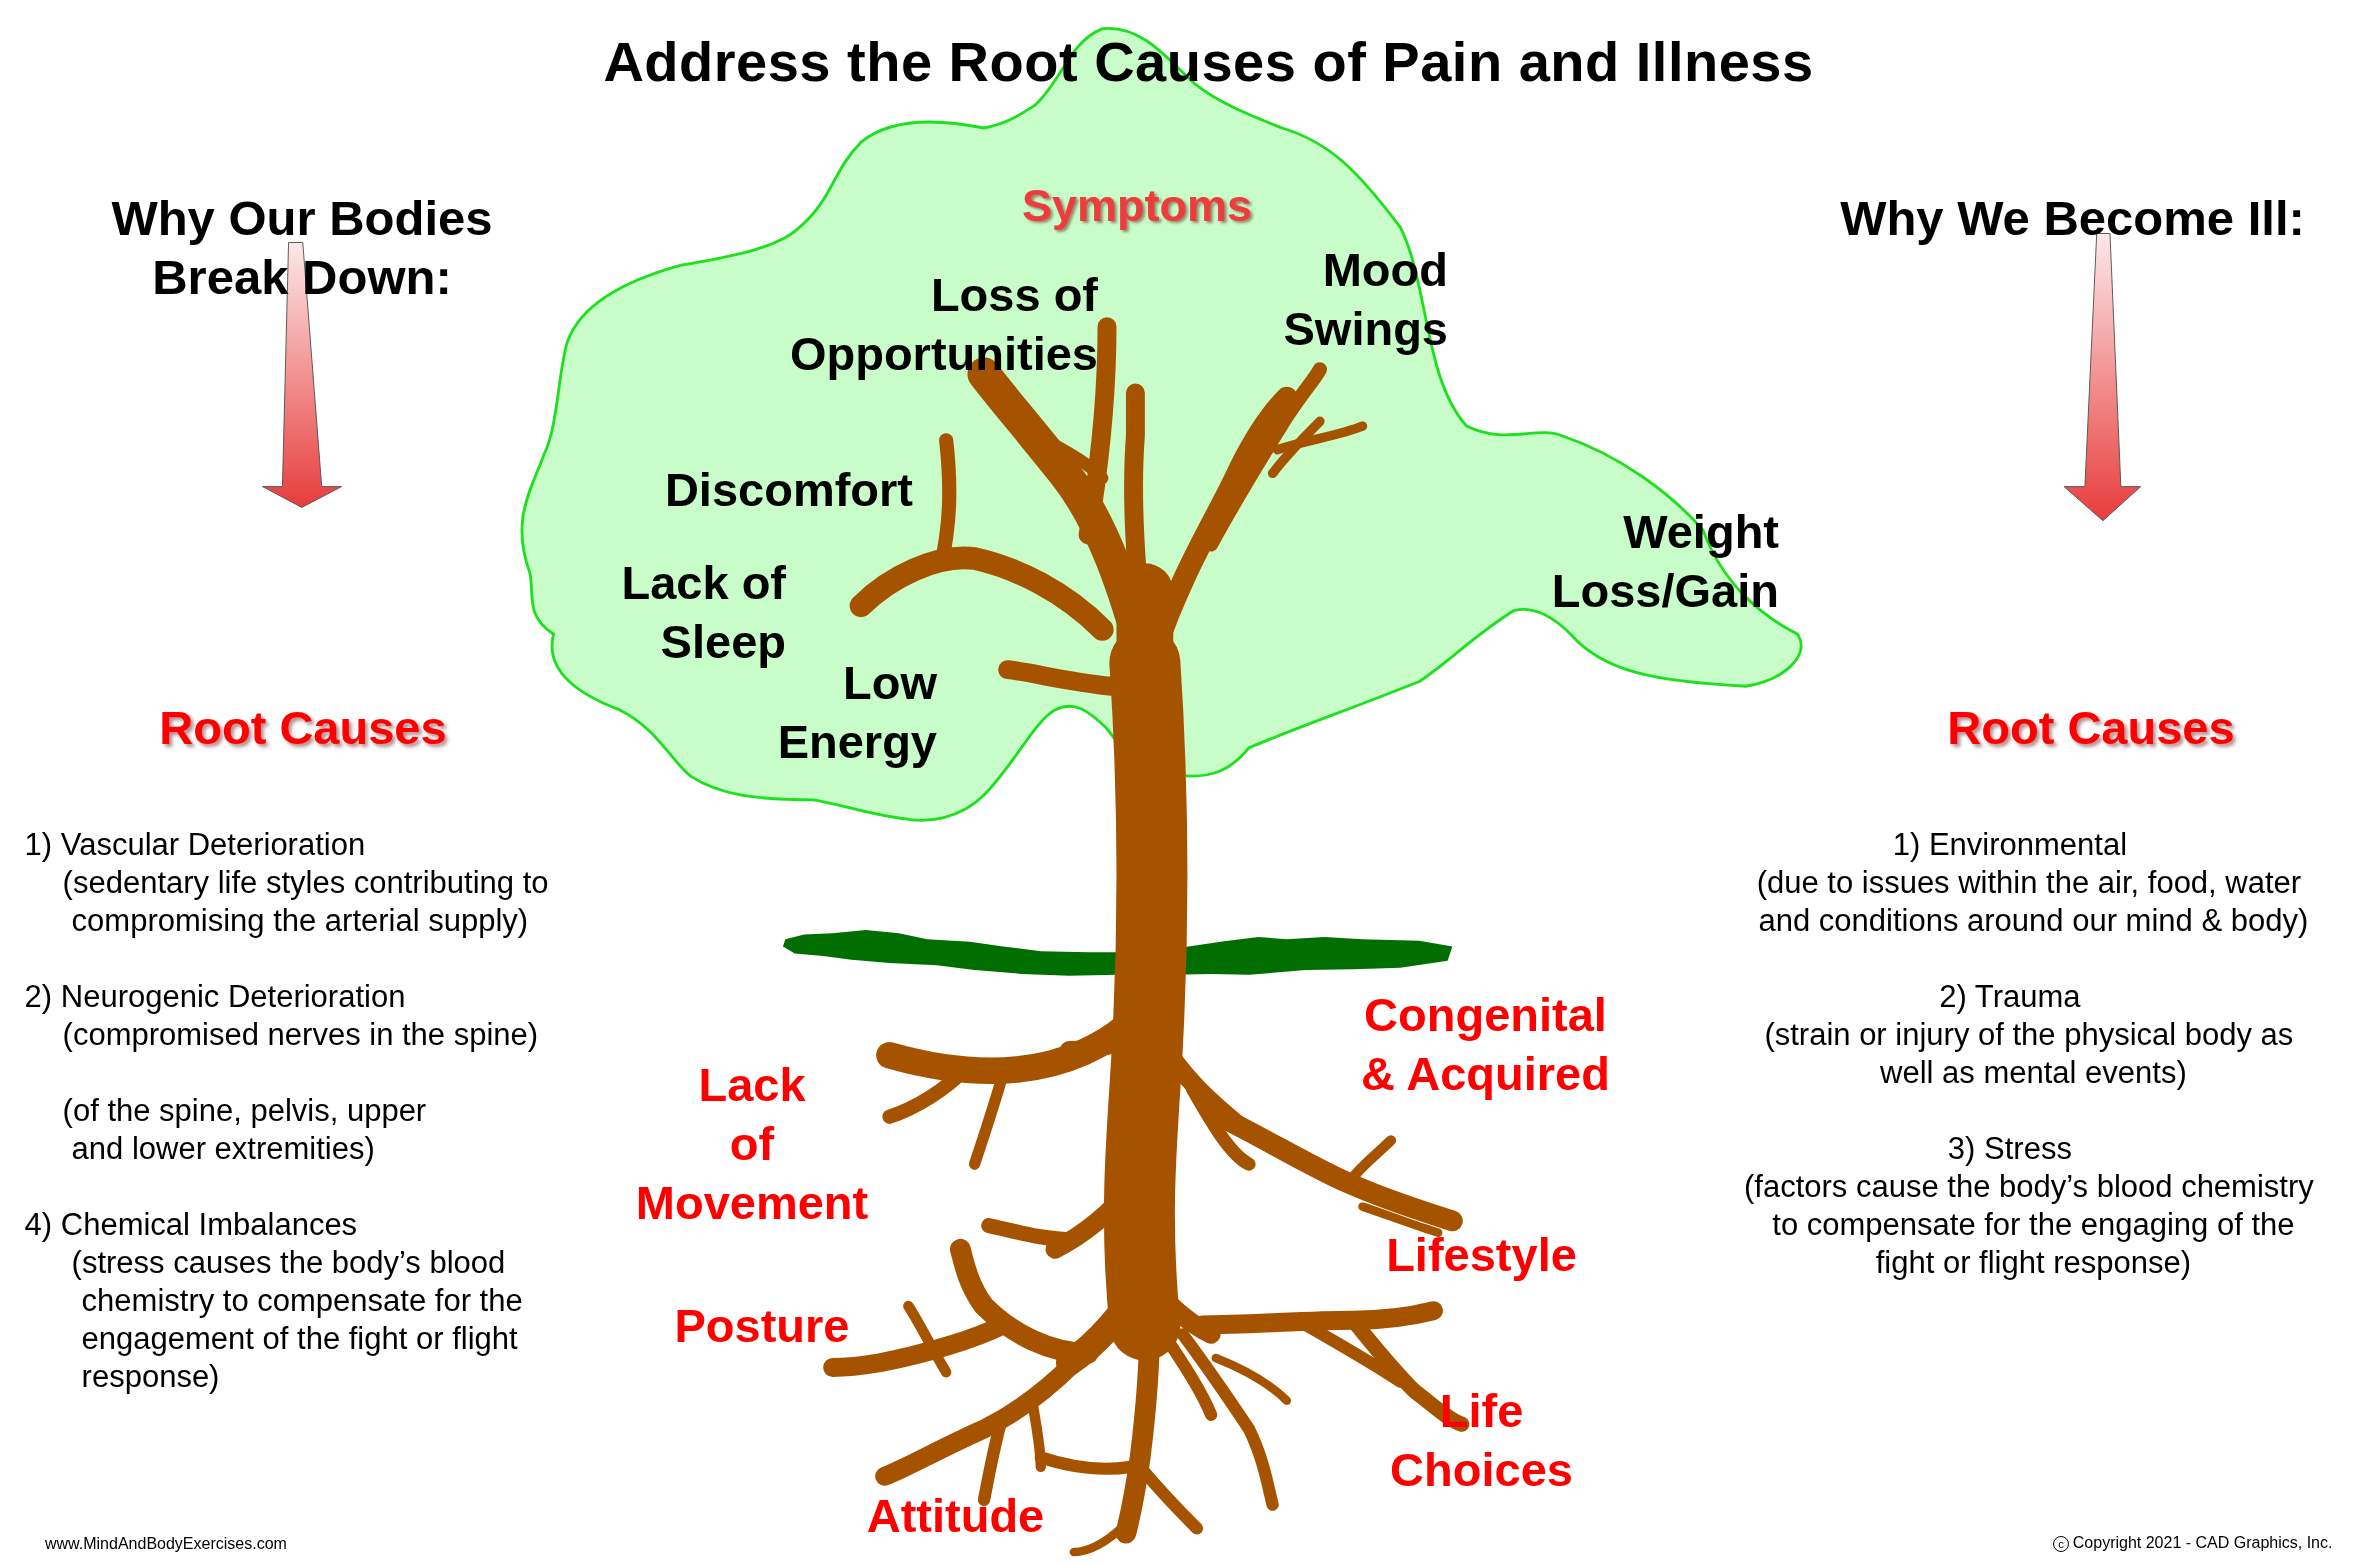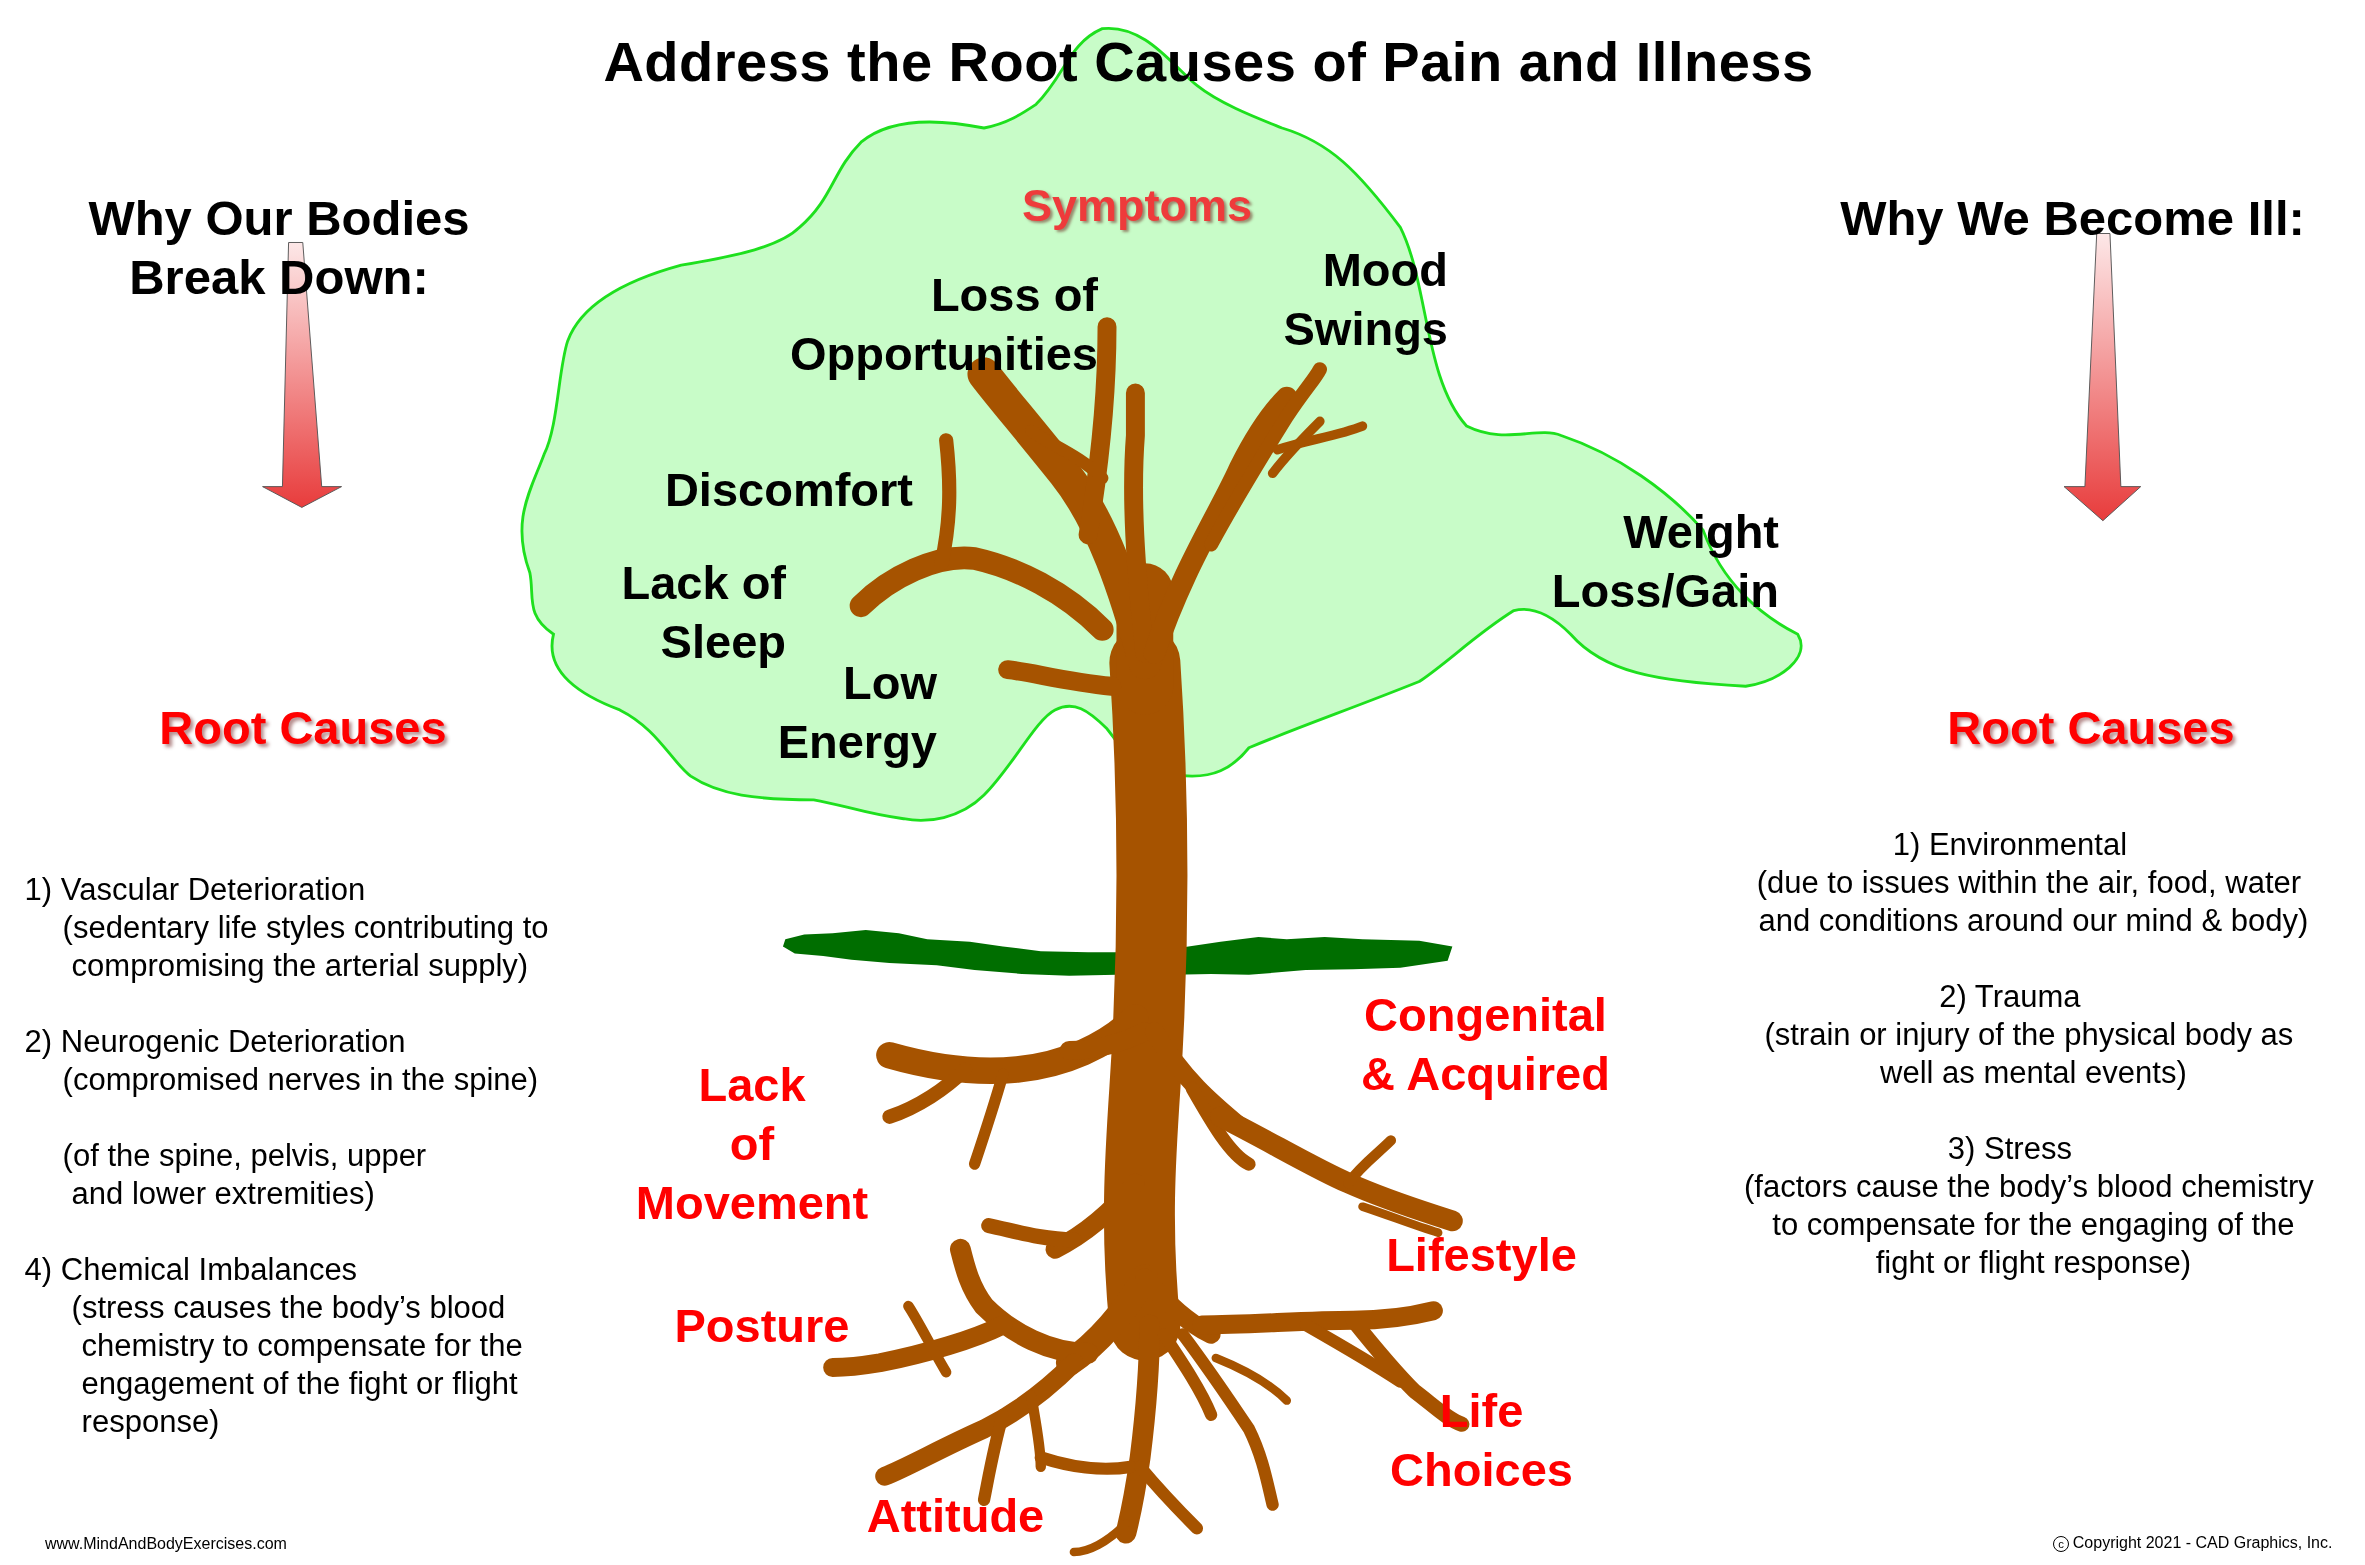--- a/index.html
+++ b/index.html
@@ -4,21 +4,21 @@
   <style>
     html, body { margin: 0; padding: 0; background: #ffffff; }
     body { width: 2417px; height: 1566px; position: relative; overflow: hidden;
            font-family: "Liberation Sans", "DejaVu Sans", sans-serif; color: #000; }
     #art { position: absolute; left: 0; top: 0; width: 2417px; height: 1566px; }
     .abs { position: absolute; white-space: nowrap; }
     .title { font-weight: 700; font-size: 56px; left: 0; width: 2417px; top: 29px; text-align: center; letter-spacing: 0.5px; }
     .heading { font-weight: 700; font-size: 49px; text-align: center; line-height: 59px; }
     .rc-heading { font-weight: 700; font-size: 47px; color: #ff0000; text-align: center;
                   text-shadow: 2.8px 2.8px 3.8px rgba(90,0,0,0.45); }
-    .list { font-size: 31px; line-height: 38px; margin-top: 45px; }
+    .list { font-size: 31px; line-height: 38px; }
     .list .item { margin-bottom: 38px; }
     .list .sub { display: block; padding-left: 38px; }
     .list .sub.i2 { padding-left: 47px; }
     .list .sub.i3 { padding-left: 57px; }
     .list-right { font-size: 31px; line-height: 38px; }
     .list-right .item { margin-bottom: 38px; }
     .list-right .sub { display: block; padding-left: 38px; }
     .list-right .sub.i2 { padding-left: 47px; }
     .symptom { font-weight: 700; font-size: 47px; line-height: 59px; text-align: right; }
     .symptoms-label { font-weight: 700; font-size: 45px; color: #ee3b3b; text-shadow: 2.4px 2.4px 2.8px rgba(90,0,0,0.45); }
@@ -120,21 +120,21 @@
     <path d="M2570,2870 C2620,2890 2680,2920 2720,2960" stroke-width="18"></path>
   </g>
 
   <polygon fill="url(#arrowGrad)" stroke="#555" stroke-width="2" points="610,512 640,512 680,1028 722,1028 638,1072 555,1028 597,1028"></polygon>
 
   <polygon fill="url(#arrowGrad)" stroke="#555" stroke-width="2" points="4432,493 4460,493 4483,1028 4525,1028 4445,1100 4363,1028 4407,1028"></polygon>
 </svg>
 
 <div class="abs title">Address the Root Causes of Pain and Illness</div>
 
-<div class="abs heading" style="left:71px; top:189px; width:416px;">
+<div class="abs heading" style="left:94px; top:189px; width:416px;">
   <div>Why Our Bodies</div>
   <div>Break Down:</div>
 </div>
 <div class="abs rc-heading" style="left:95px; top:700px; width:416px;">Root Causes</div>
 
 <div class="abs list" style="left:24.6px; top:826px;">
   <div class="item">
     <div>1) Vascular Deterioration</div>
     <span class="sub">(sedentary life styles contributing to</span>
     <span class="sub i2">compromising the arterial supply)</span>

